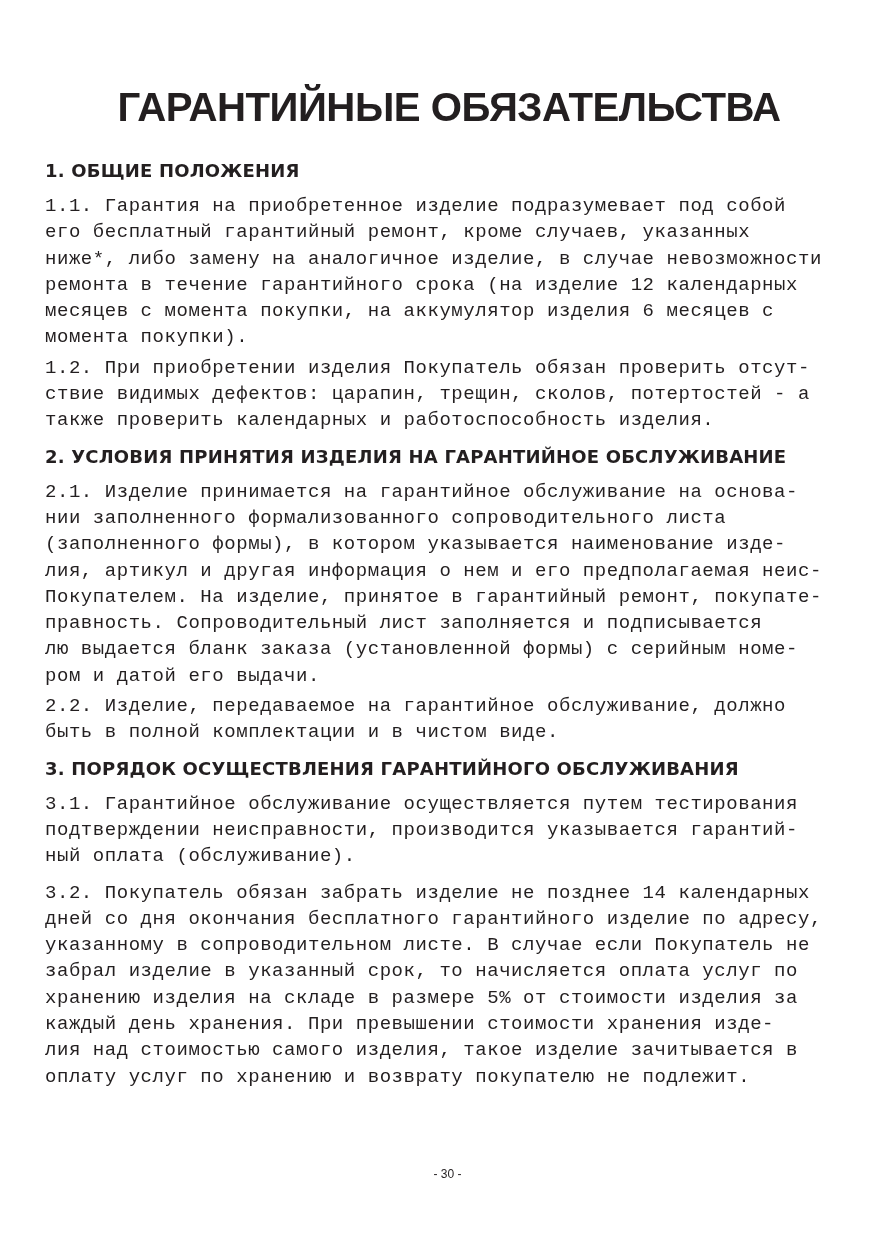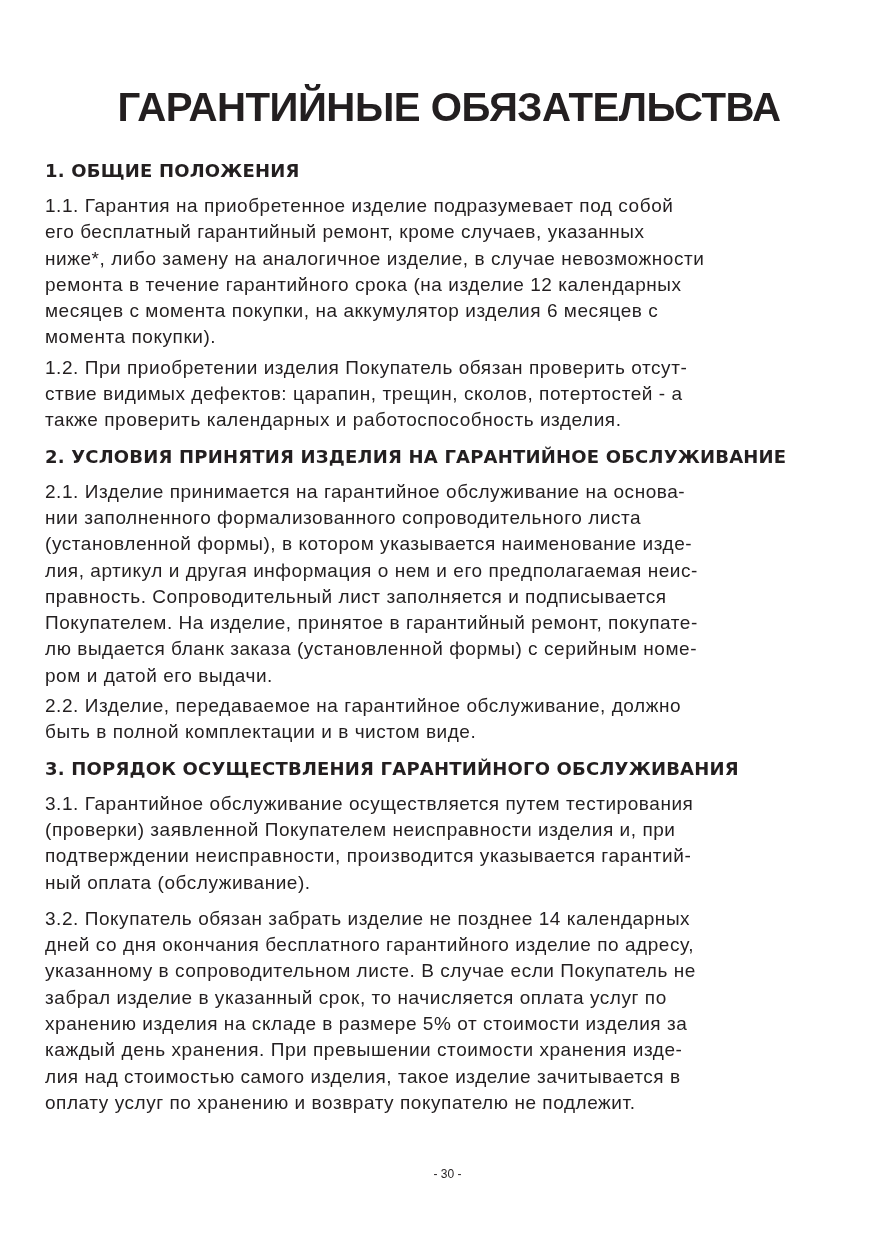--- a/index.html
+++ b/index.html
@@ -15,21 +15,21 @@
     font-size: 41px; letter-spacing: -0.5px; line-height: 50px;
     transform: scaleX(0.98);
   }
   .content { position: absolute; left: 44px; top: 158px; width: 800px; }
   .h {
     font-family: "DejaVu Sans", sans-serif; font-weight: bold;
     font-size: 18px; line-height: 26px; letter-spacing: 0.2px;
     white-space: nowrap; margin: 0;
   }
   .p {
-    font-family: Liberation Sans, sans-serif; font-size: 19px; line-height: 26.3px;
+    font-family: Liberation Mono, monospace; font-size: 19px; line-height: 26.3px;
     letter-spacing: 0.55px; margin: 0;
   }
   .line { display: block; white-space: nowrap; }
   .pagenum {
     position: absolute; left: 0; top: 1167px; width: 893px; text-align: center;
     font-family: "Liberation Sans", sans-serif; font-size: 12px;
   }
 </style>
 </head>
 <body>
@@ -52,36 +52,35 @@
     <div class="p" style="margin-top:4px;">
       <span class="line">1.2. При приобретении изделия Покупатель обязан проверить отсут-</span>
       <span class="line">ствие видимых дефектов: царапин, трещин, сколов, потертостей - а</span>
       <span class="line">также проверить календарных и работоспособность изделия.</span>
     </div>
 
     <h2 class="h" style="margin-top:10px;">2. УСЛОВИЯ ПРИНЯТИЯ ИЗДЕЛИЯ НА ГАРАНТИЙНОЕ ОБСЛУЖИВАНИЕ</h2>
     <div class="p" style="margin-top:9px;">
       <span class="line">2.1. Изделие принимается на гарантийное обслуживание на основа-</span>
       <span class="line">нии заполненного формализованного сопроводительного листа</span>
-      <span class="line">(установленной формы), в котором указывается наименование изде-</span>
+      <span class="line">(заполненного формы), в котором указывается наименование изде-</span>
       <span class="line">лия, артикул и другая информация о нем и его предполагаемая неис-</span>
+      <span class="line">Покупателем.  На изделие, принятое в гарантийный ремонт, покупате-</span>
       <span class="line">правность. Сопроводительный лист заполняется и подписывается</span>
-      <span class="line">Покупателем.  На изделие, принятое в гарантийный ремонт, покупате-</span>
       <span class="line">лю выдается бланк заказа (установленной формы) с серийным номе-</span>
       <span class="line">ром и датой его выдачи.</span>
     </div>
     <div class="p" style="margin-top:4px;">
       <span class="line">2.2. Изделие, передаваемое на гарантийное обслуживание, должно</span>
       <span class="line">быть в полной комплектации и в чистом виде.</span>
     </div>
 
     <h2 class="h" style="margin-top:10px;">3. ПОРЯДОК ОСУЩЕСТВЛЕНИЯ ГАРАНТИЙНОГО ОБСЛУЖИВАНИЯ</h2>
     <div class="p" style="margin-top:9px;">
       <span class="line">3.1. Гарантийное обслуживание осуществляется путем тестирования</span>
-      <span class="line">(проверки) заявленной Покупателем неисправности изделия и, при</span>
       <span class="line">подтверждении неисправности, производится указывается гарантий-</span>
       <span class="line">ный оплата (обслуживание).</span>
     </div>
     <div class="p" style="margin-top:10px;">
       <span class="line">3.2. Покупатель обязан забрать изделие не позднее 14 календарных</span>
       <span class="line">дней со дня окончания бесплатного гарантийного изделие по адресу,</span>
       <span class="line">указанному в сопроводительном листе.  В случае если Покупатель не</span>
       <span class="line">забрал изделие в указанный срок, то начисляется оплата услуг по</span>
       <span class="line">хранению изделия на складе в размере 5% от стоимости изделия за</span>
       <span class="line">каждый день хранения. При превышении стоимости хранения изде-</span>

